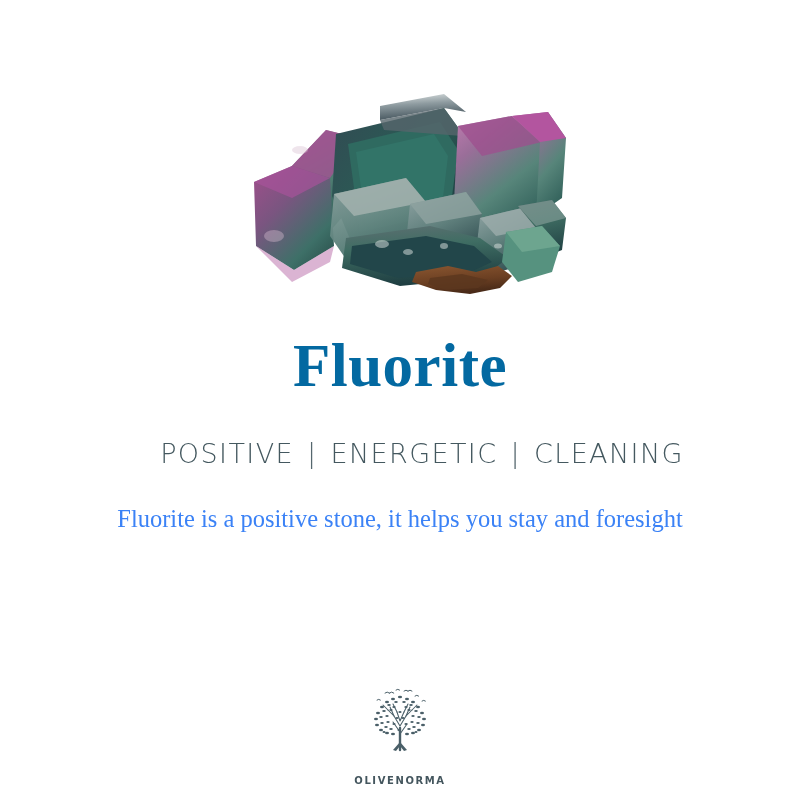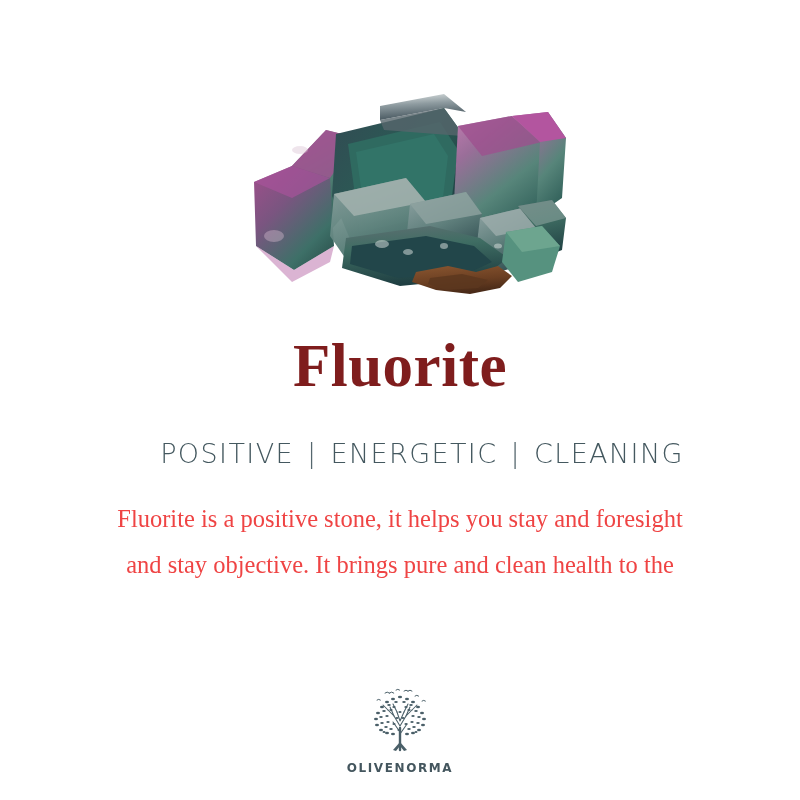--- a/index.html
+++ b/index.html
@@ -43,21 +43,21 @@
   #stone-title {
     position: absolute;
     left: 0;
     top: 335px;
     width: 800px;
     text-align: center;
     font-family: "Liberation Serif", serif;
     font-size: 61px;
     font-weight: 700;
     letter-spacing: 0.5px;
-    color: #7f1d1d;
+    color: #0369a1;
     line-height: 1;
   }
 
   
   #keywords {
     position: absolute;
     left: 0;
     top: 440px;
     width: 796px;
     text-align: center;
@@ -82,43 +82,43 @@
   
   #description {
     position: absolute;
     left: 16px;
     top: 496px;
     width: 768px;
     text-align: center;
     font-family: "Liberation Serif", serif;
     font-size: 24.5px;
     font-weight: 400;
-    color: #ef4444;
+    color: #3b82f6;
     line-height: 46px;
   }
   #description .dline {
     display: block;
     white-space: nowrap;
   }
 
   
   #brand {
     position: absolute;
     left: 0;
     top: 688px;
     width: 800px;
     display: flex;
     flex-direction: column;
     align-items: center;
   }
   #brand-mark { display: block; }
   #brand-name {
-    margin-top: 2px;
+    margin-top: 16px;
     font-family: "DejaVu Sans", "Liberation Sans", sans-serif;
-    font-size: 12px;
+    font-size: 10px;
     font-weight: 700;
     letter-spacing: 1.6px;
     color: #44565e;
     line-height: 1;
     text-align: right;
   }
 </style>
 </head>
 <body>
 
@@ -228,21 +228,20 @@
       </g>
     </svg>
   </div>
 
   <div id="stone-title">Fluorite</div>
 
   <div id="keywords"><span class="kw">POSITIVE</span><span class="sep">|</span><span class="kw">ENERGETIC</span><span class="sep">|</span><span class="kw">CLEANING</span></div>
 
   <div id="description">
     <span class="dline">Fluorite is a positive stone, it helps you stay and foresight</span>
-    <span class="dline">and stay objective. It brings pure and clean health to the</span>
   </div>
 
   <div id="brand">
     <svg id="brand-mark" width="74" height="72" viewBox="0 0 74 72">
       <g stroke="#4a5f68" stroke-width="1.05" fill="none" stroke-linecap="round">
 
         <path d="M37 62 L37 40" stroke-width="2.4"></path>
         <path d="M37 44 L30 34 M37 46 L44 36 M37 38 L31 28 M37 38 L43 28 M37 33 L34 24 M37 33 L41 24"></path>
         <path d="M31 28 L25 22 M31 28 L27 19 M43 28 L49 22 M43 28 L47 19"></path>
         <path d="M34 24 L30 16 M41 24 L45 16 M25 22 L20 17 M49 22 L54 17"></path>

